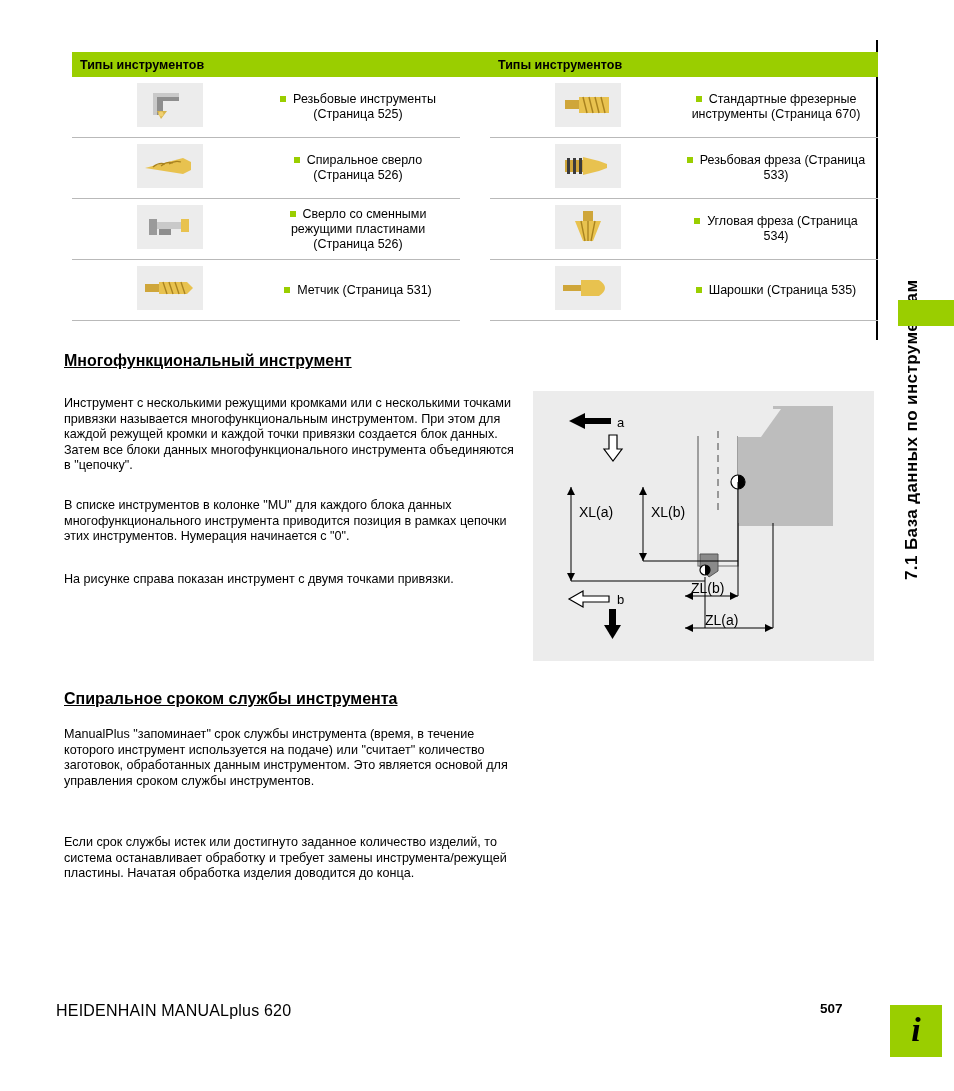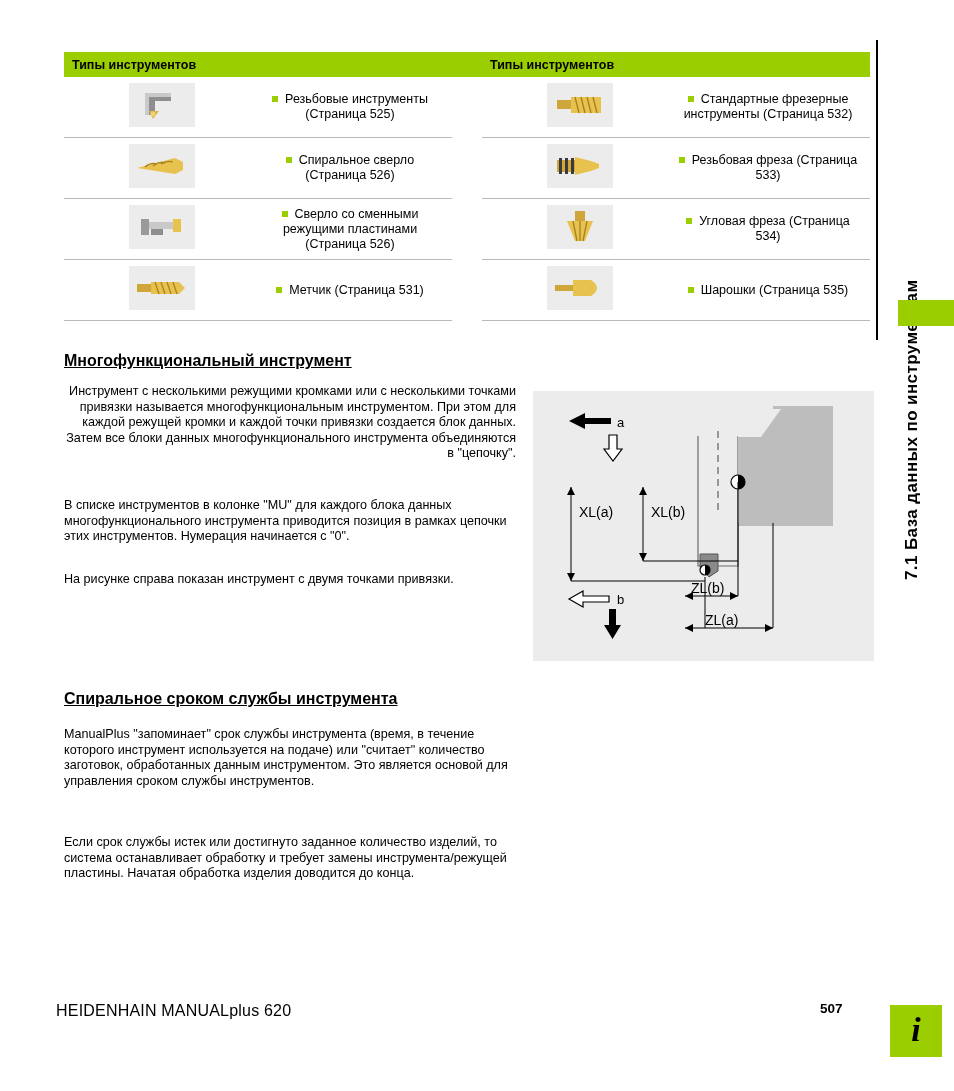--- a/index.html
+++ b/index.html
@@ -51,21 +51,21 @@
     right: 0;
     top: 300px;
     width: 56px;
     height: 26px;
     background: #9ace00;
   }
 
   
   .tool-table {
     position: absolute;
-    left: 64px;
+    left: 72px;
     top: 52px;
     width: 806px;
     border-collapse: collapse;
     table-layout: fixed;
   }
   .tool-table thead th {
     background: #9ace00;
     font-size: 12.5px;
     font-weight: bold;
     text-align: left;
@@ -212,21 +212,21 @@
             <g stroke="#a8821f" stroke-width="1.4">
               <line x1="28" y1="14" x2="32" y2="30"></line>
               <line x1="34" y1="14" x2="38" y2="30"></line>
               <line x1="40" y1="14" x2="44" y2="30"></line>
               <line x1="46" y1="14" x2="50" y2="30"></line>
             </g>
           </svg>
         </span>
       </td>
       <td class="cell-text">
-        <span class="bullet"></span><span>Стандартные фрезерные инструменты (Страница 532)</span>
+        <span class="bullet"></span><span>Стандартные фрезерные инструменты (Страница 670)</span>
       </td>
     </tr>
 
     <tr>
       <td class="cell-icon">
         <span class="icon-box">
           <svg width="66" height="44" viewBox="0 0 66 44">
             <polygon points="8,24 46,14 54,18 54,26 46,30" fill="#e8c24f"></polygon>
             <g stroke="#a8821f" stroke-width="1.3" fill="none">
               <path d="M16,23 Q22,18 28,20"></path>
@@ -320,21 +320,21 @@
       </td>
       <td class="cell-text">
         <span class="bullet"></span><span>Шарошки (Страница 535)</span>
       </td>
     </tr>
 
   </tbody>
 </table>
 
 <div class="h2" style="top:352px;">Многофункциональный инструмент</div>
-<div class="para" style="top:384px;text-align:right;">Инструмент с несколькими режущими кромками или с несколькими точками привязки называется многофункциональным инструментом. При этом для каждой режущей кромки и каждой точки привязки создается блок данных. Затем все блоки данных многофункционального инструмента объединяются в "цепочку".</div>
+<div class="para" style="top:396px;">Инструмент с несколькими режущими кромками или с несколькими точками привязки называется многофункциональным инструментом. При этом для каждой режущей кромки и каждой точки привязки создается блок данных. Затем все блоки данных многофункционального инструмента объединяются в "цепочку".</div>
 <div class="para" style="top:498px;">В списке инструментов в колонке "MU" для каждого блока данных многофункционального инструмента приводится позиция в рамках цепочки этих инструментов. Нумерация начинается с "0".</div>
 <div class="para" style="top:556px;margin-top:16px;">На рисунке справа показан инструмент с двумя точками привязки.</div>
 
 <div class="figure">
   <svg width="341" height="270" viewBox="0 0 341 270">
 
     <polygon points="205,15 300,15 300,135 205,135" fill="#bdbdbd"></polygon>
     <polygon points="205,15 240,15 240,30 205,30" fill="#ececec"></polygon>
     <polygon points="205,15 236,15 222,40 205,40" fill="#ececec"></polygon>
 

